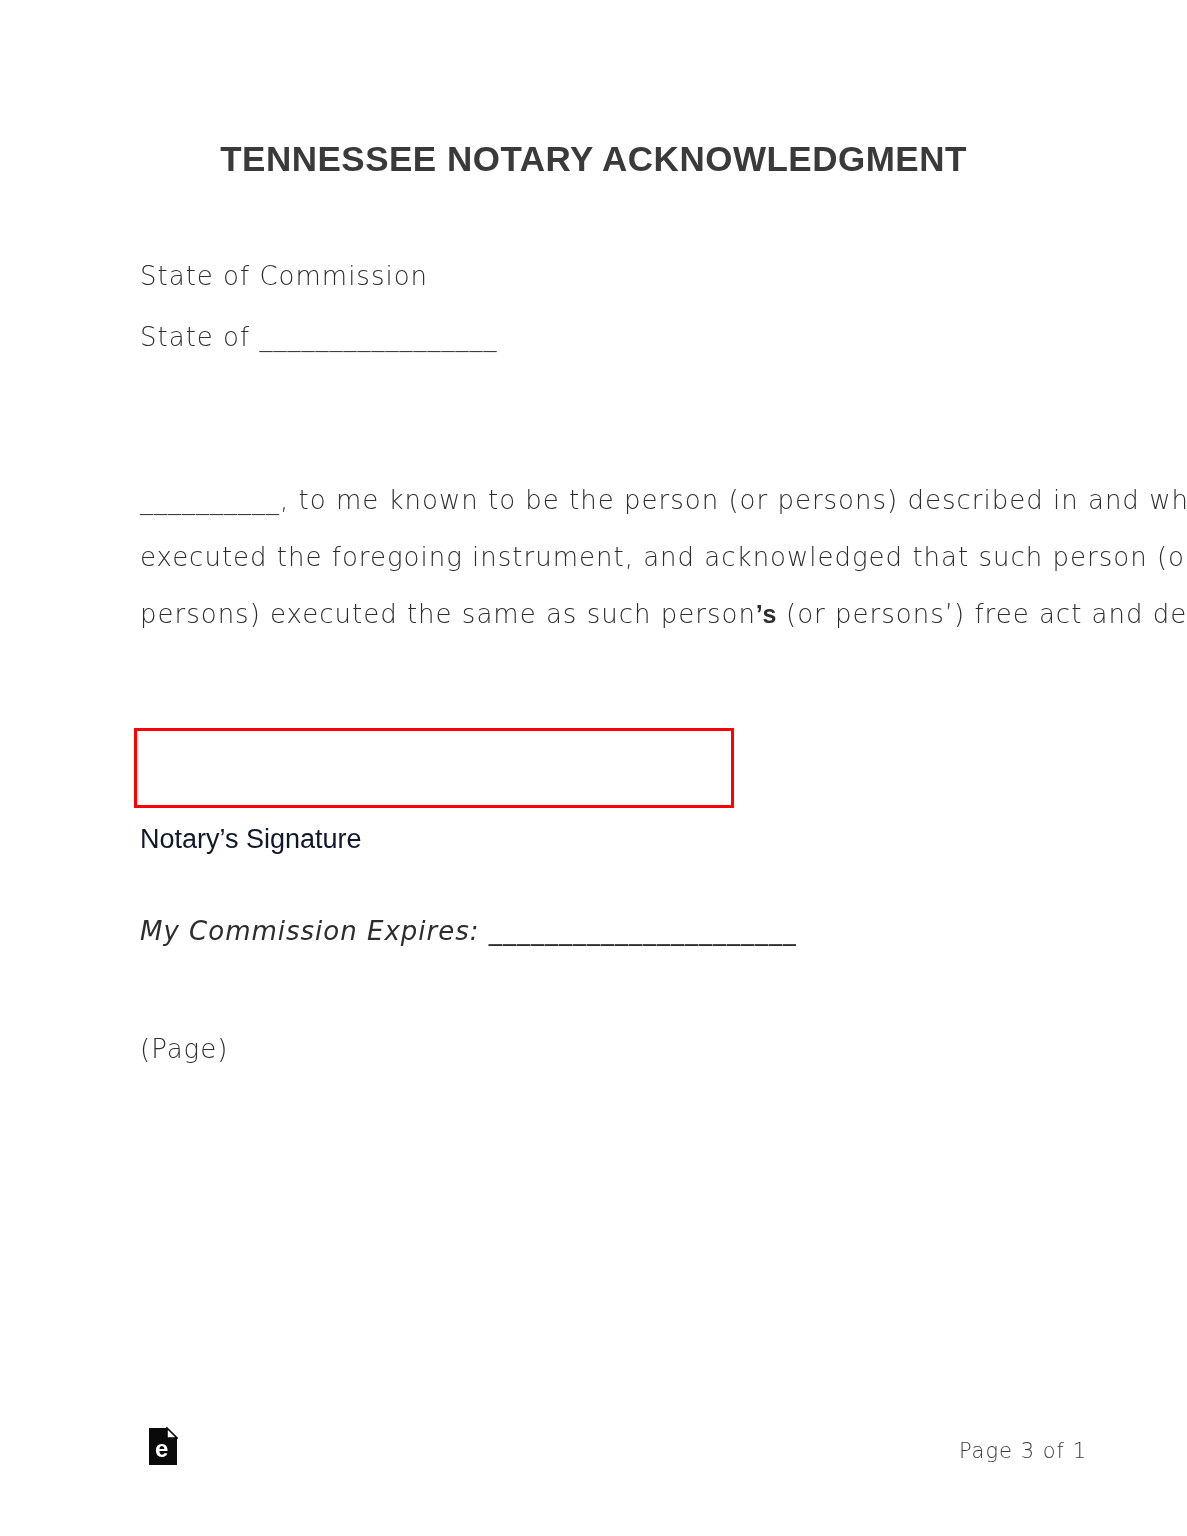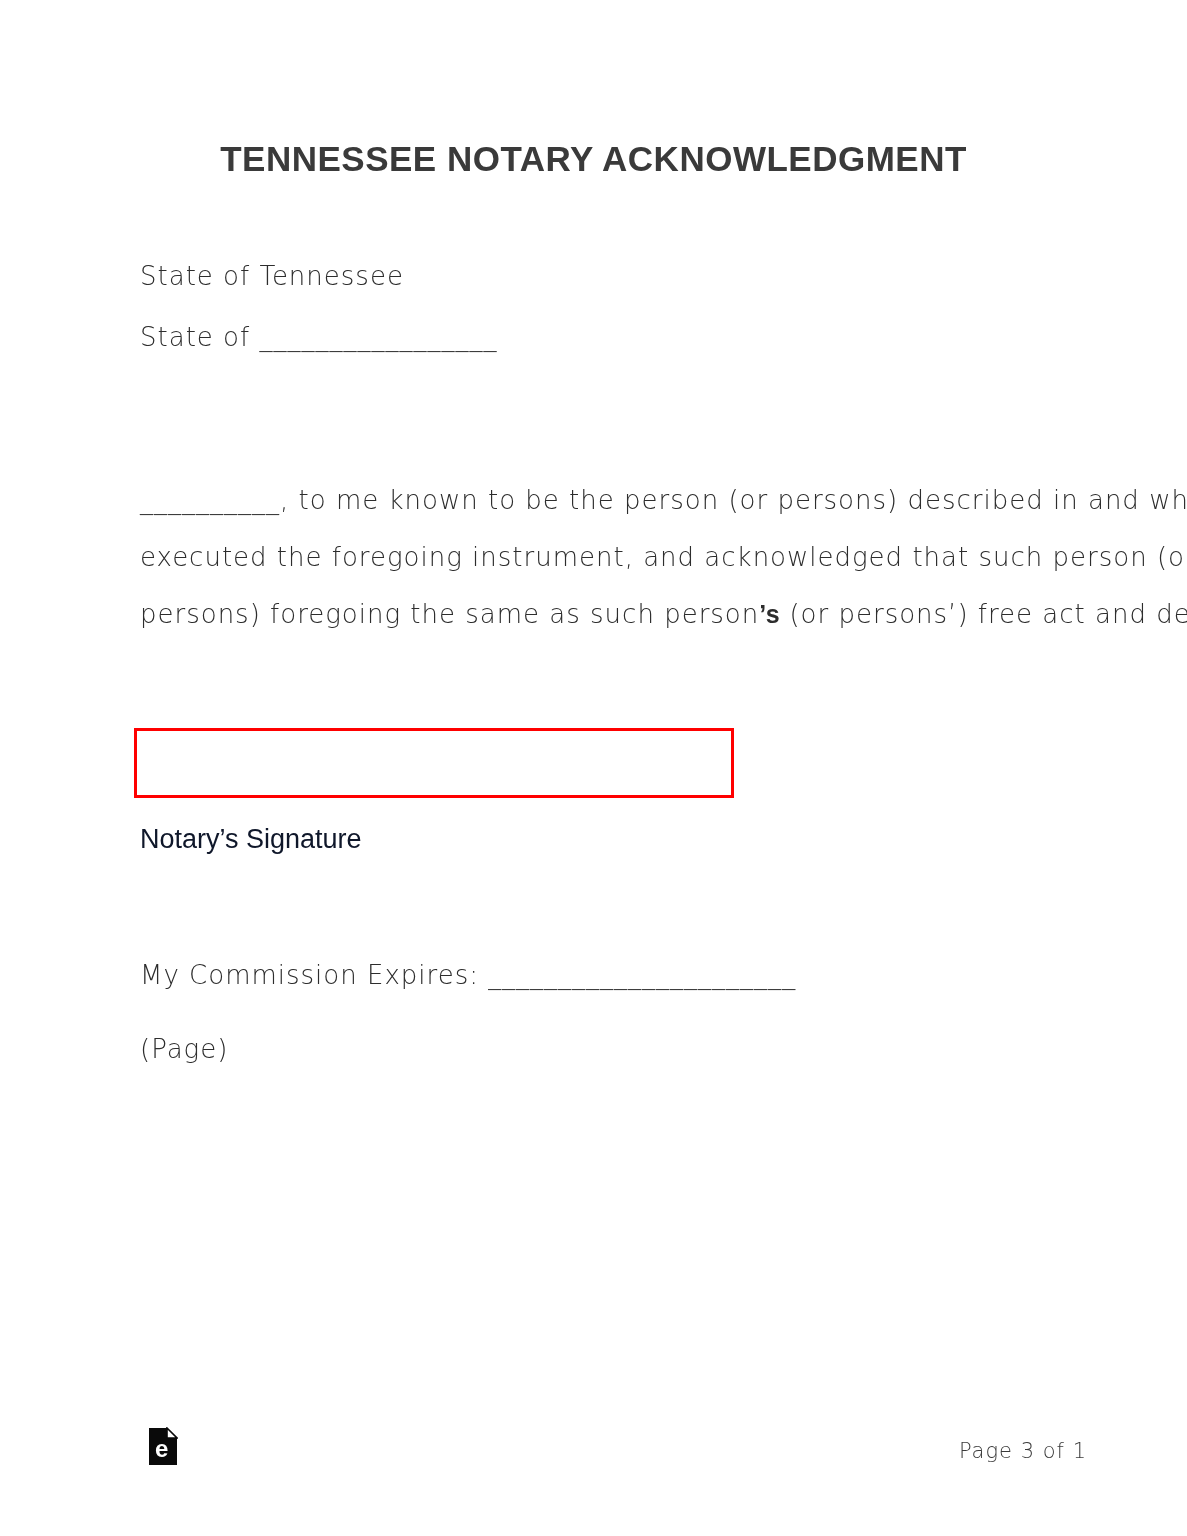--- a/index.html
+++ b/index.html
@@ -41,37 +41,37 @@
     color: #2d2d2d;
     white-space: nowrap;
     line-height: 1.2;
   }
   .pos-state   { top: 261px; }
   .pos-county  { top: 322px; }
   .pos-body1   { top: 428px; }
   .pos-body2   { top: 485px; }
   .pos-body3   { top: 542px; }
   .pos-body4   { top: 599px; }
-  .pos-commission { top: 960px; }
+  .pos-commission { top: 916px; font-style: italic; }
   .pos-seal    { top: 1034px; }
 
   .bold-apos-s {
     font-family: "Liberation Sans", sans-serif;
     font-weight: 700;
     font-size: 25px;
     letter-spacing: 0.5px;
   }
 
   
   .sig-field {
     position: absolute;
     left: 134px;
     top: 728px;
     width: 600px;
-    height: 70px;
+    height: 80px;
     border: 3px solid #ff0000;
     box-sizing: border-box;
     overflow: hidden;
     background: transparent;
   }
   .sig-line {
     position: absolute;
     left: 5px;
     bottom: 1px;
     font-family: "DejaVu Sans", sans-serif;
@@ -111,30 +111,30 @@
     color: #3a3a3a;
   }
 </style>
 </head>
 <body>
 
 <div class="page">
 
   <h1 class="doc-title">TENNESSEE NOTARY ACKNOWLEDGMENT</h1>
 
-  <div class="geo pos-state">State of Tennessee</div>
+  <div class="geo pos-state">State of Commission</div>
 
   <div class="geo pos-county">State of _________________</div>
 
 
   <div class="geo pos-body2">__________, to me known to be the person (or persons) described in and who</div>
 
   <div class="geo pos-body3">executed the foregoing instrument, and acknowledged that such person (or</div>
 
-  <div class="geo pos-body4"><span>persons) foregoing the same as such person</span><span class="bold-apos-s">’s</span><span> (or persons’) free act and deed.</span></div>
+  <div class="geo pos-body4"><span>persons) executed the same as such person</span><span class="bold-apos-s">’s</span><span> (or persons’) free act and deed.</span></div>
 
   <div class="sig-field">
     <span class="sig-line">_______________________________________</span>
   </div>
 
   <div class="sig-label">Notary’s Signature</div>
 
   <div class="geo pos-commission">My Commission Expires: ______________________</div>
 
   <div class="geo pos-seal">(Page)</div>

